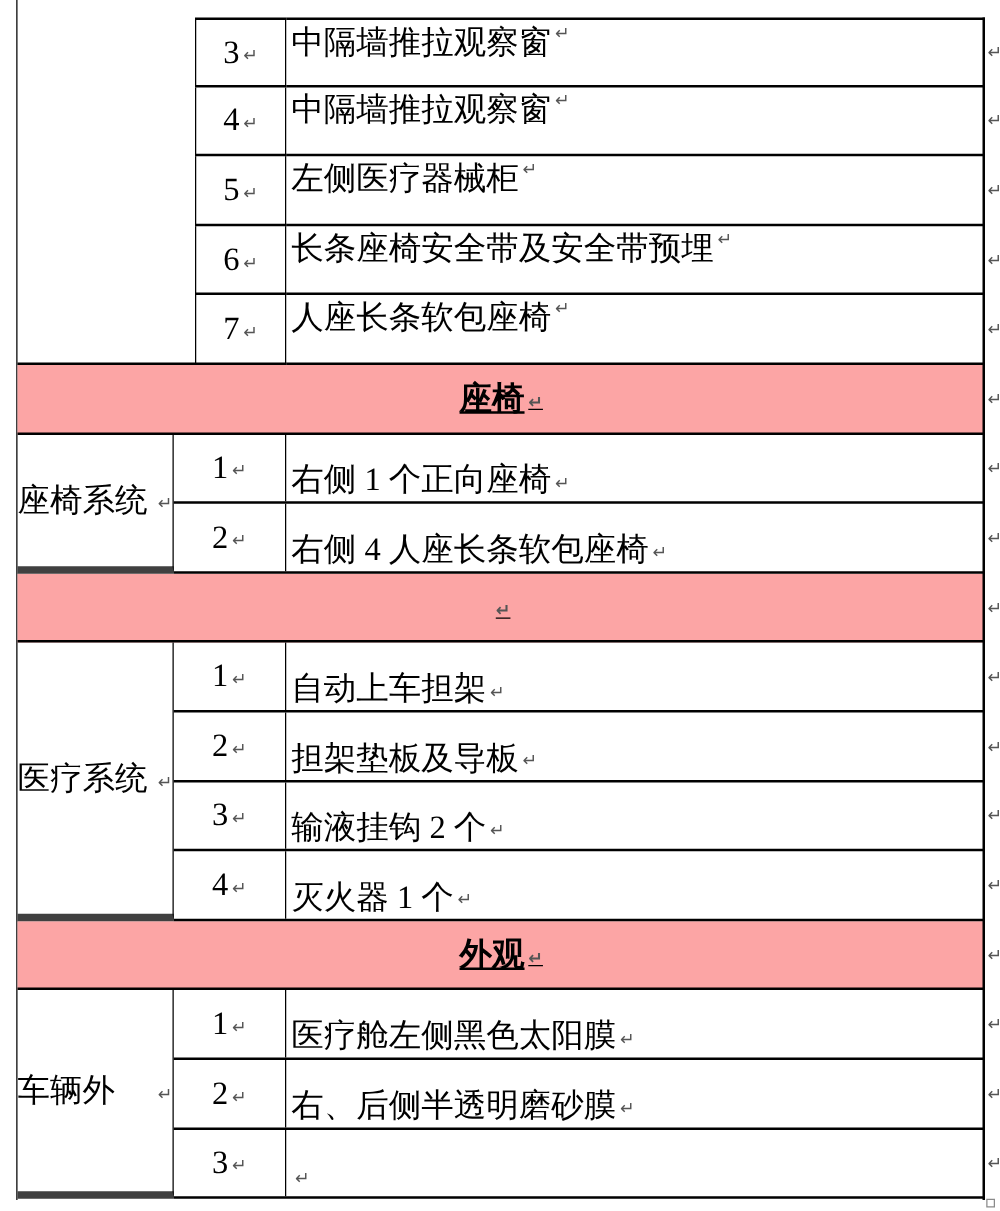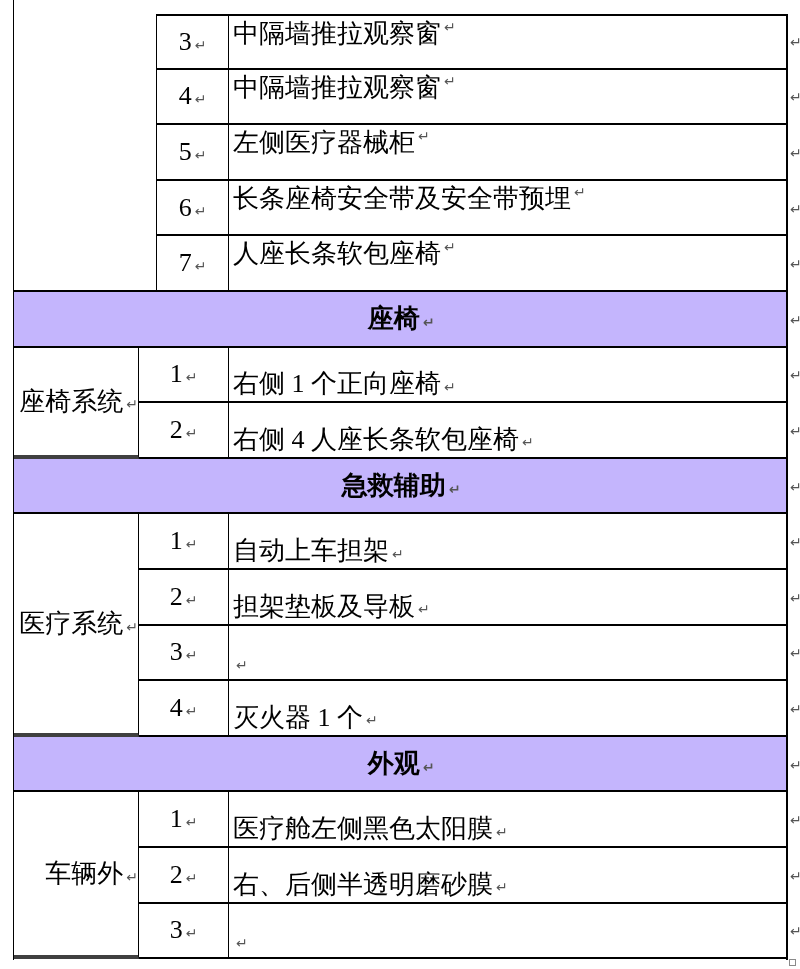--- a/index.html
+++ b/index.html
@@ -15,27 +15,27 @@
   
   .sec-top .r { display:flex; height:55.6px; }
   .sec-top .cA { width:142px; }
   .sec-top .cA.lb { border-bottom:2px solid #000; }
   .sec-top .cB { width:73px; border-left:1px solid #000; border-right:1px solid #000;
                  border-bottom:2px solid #000; display:flex; align-items:center; justify-content:center; }
   .sec-top .cC { flex:1; border-bottom:2px solid #000; display:flex; padding-left:4px; }
   .sec-top .bt { border-top:2px solid #000; }
 
   
-  .band { height:55.6px; background:#c4b5fd; border-bottom:2px solid #000;
-          display:flex; align-items:center; justify-content:center; font-weight:bold; }
+  .band { height:55.6px; background:#fca5a5; border-bottom:2px solid #000;
+          display:flex; align-items:center; justify-content:center; font-weight:bold;text-decoration:underline; }
 
   
   .sec { display:flex; }
-  .gcol { width:125px; border-right:1px solid #000; border-bottom:4px solid #404040;
-          display:flex; align-items:center; justify-content:flex-end; }
+  .gcol { width:125px; border-right:1px solid #000; border-bottom:6px solid #404040;
+          display:flex; align-items:center; justify-content:space-between; }
   .grows { flex:1; display:flex; flex-direction:column; }
   .grows .r { display:flex; height:55.6px; border-bottom:2px solid #000; }
   .nB { width:90px; border-right:1px solid #000; display:flex; align-items:center; justify-content:center; }
   .nC { flex:1; display:flex; align-items:center; padding-left:4px;margin-top:19px; }
 
   
   .pm { color:#555; font-size:14px; margin-left:3px; transform:translateY(3px); font-family:"DejaVu Sans",sans-serif; }
   .marks { position:absolute; left:790px; top:14px; width:10px; display:flex; flex-direction:column; }
   .mk { height:55.6px; display:flex; align-items:center; color:#555; font-size:14px;
         font-family:"DejaVu Sans",sans-serif; }
@@ -135,21 +135,20 @@
           </div>
         <div class="nC">
             <span>右侧 4 人座长条软包座椅</span>
             <span class="pm">↵</span>
           </div>
       </div>
     </div>
   </div>
 
   <div class="band">
-      <span>急救辅助</span>
       <span class="pm">↵</span>
     </div>
 
   <div class="sec">
     <div class="gcol">
         <span>医疗系统</span>
         <span class="pm">↵</span>
       </div>
     <div class="grows">
       <div class="r">
@@ -171,20 +170,21 @@
             <span>担架垫板及导板</span>
             <span class="pm">↵</span>
           </div>
       </div>
       <div class="r">
         <div class="nB">
             <span>3</span>
             <span class="pm">↵</span>
           </div>
         <div class="nC">
+            <span>输液挂钩 2 个</span>
             <span class="pm">↵</span>
           </div>
       </div>
       <div class="r">
         <div class="nB">
             <span>4</span>
             <span class="pm">↵</span>
           </div>
         <div class="nC">
             <span>灭火器 1 个</span>

